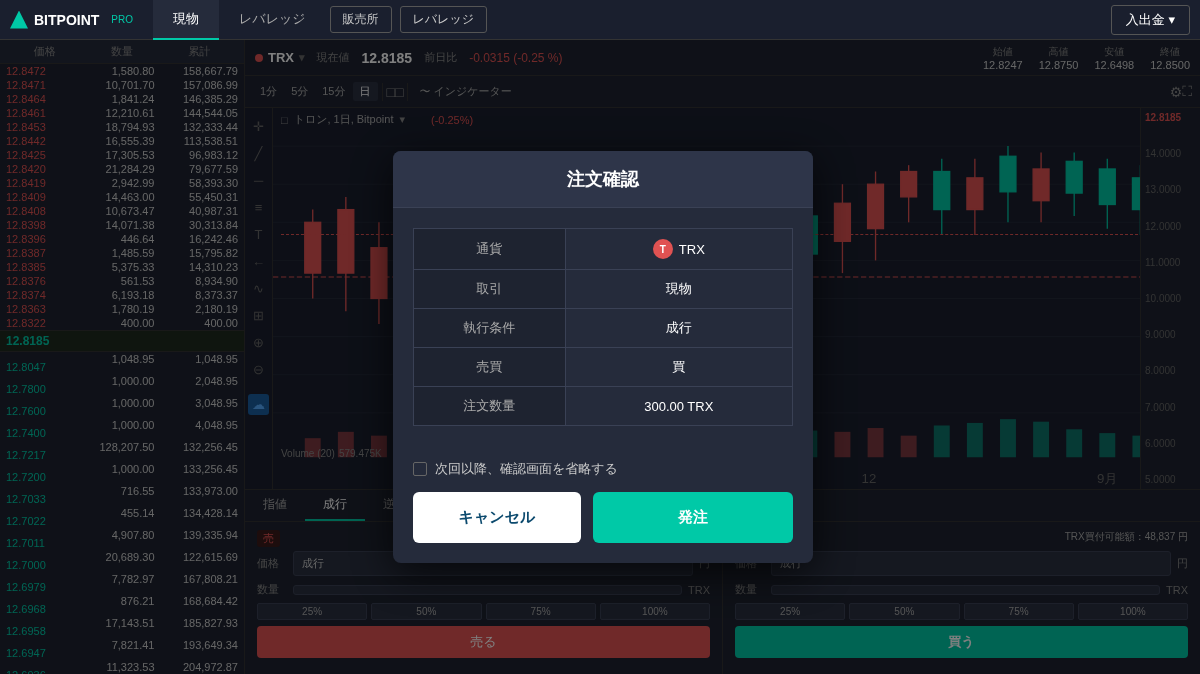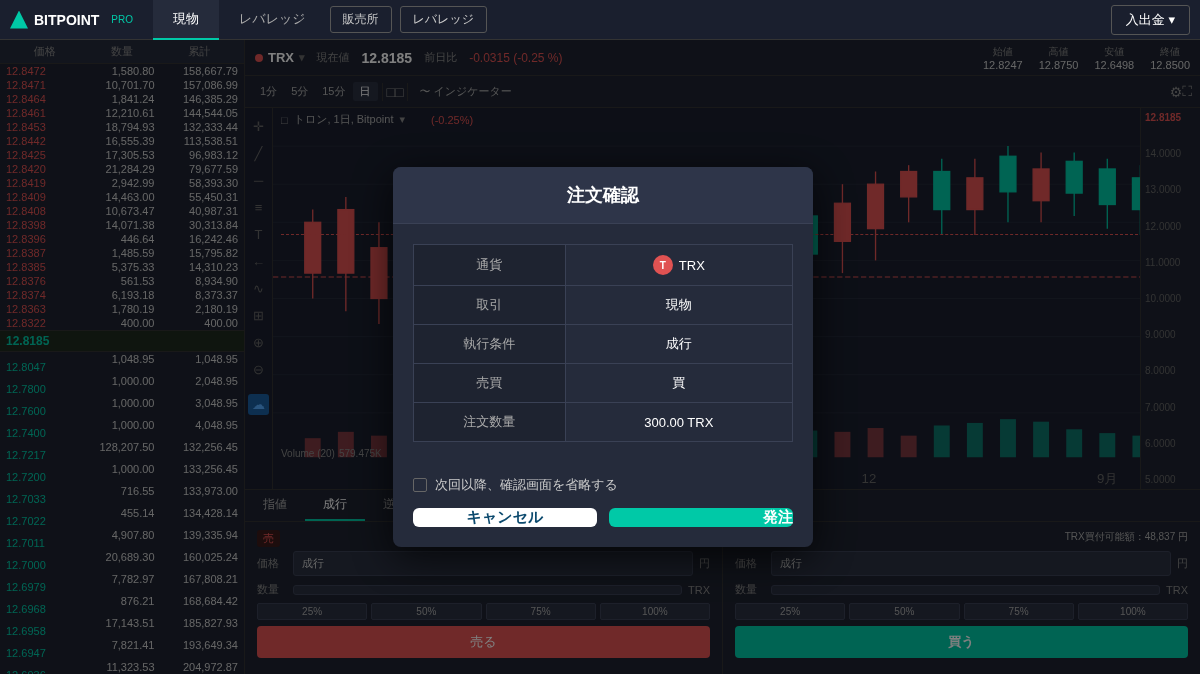--- a/index.html
+++ b/index.html
@@ -263,29 +263,28 @@
       background: #fff;
       color: #0c4a6e;
       border: none;
       border-radius: 6px;
       font-size: 15px;
       font-weight: bold;
       cursor: pointer;
     }
     .btn-order {
       flex: 1;
-      padding: 0;
+      padding: 16px;
       background: #00c9a7;
       color: #fff;
       border: none;
       border-radius: 6px;
       font-size: 15px;
       font-weight: bold;
       cursor: pointer;
-      text-align: right;
     }
 
     
     .chart-left-toolbar {
       width: 28px;
       background: #1a1f2e;
       border-right: 1px solid #333;
       display: flex;
       flex-direction: column;
       align-items: center;
@@ -487,21 +486,21 @@
       <span class="ob-total">134,428.14</span>
     </div>
         <div class="ob-row">
       <span class="ob-price ob-buy-price">12.7011</span>
       <span class="ob-qty">4,907.80</span>
       <span class="ob-total">139,335.94</span>
     </div>
         <div class="ob-row">
       <span class="ob-price ob-buy-price">12.7000</span>
       <span class="ob-qty">20,689.30</span>
-      <span class="ob-total">160,025.24</span>
+      <span class="ob-total">122,615.69</span>
     </div>
         <div class="ob-row">
       <span class="ob-price ob-buy-price">12.6979</span>
       <span class="ob-qty">7,782.97</span>
       <span class="ob-total">167,808.21</span>
     </div>
         <div class="ob-row">
       <span class="ob-price ob-buy-price">12.6968</span>
       <span class="ob-qty">876.21</span>
       <span class="ob-total">168,684.42</span>

